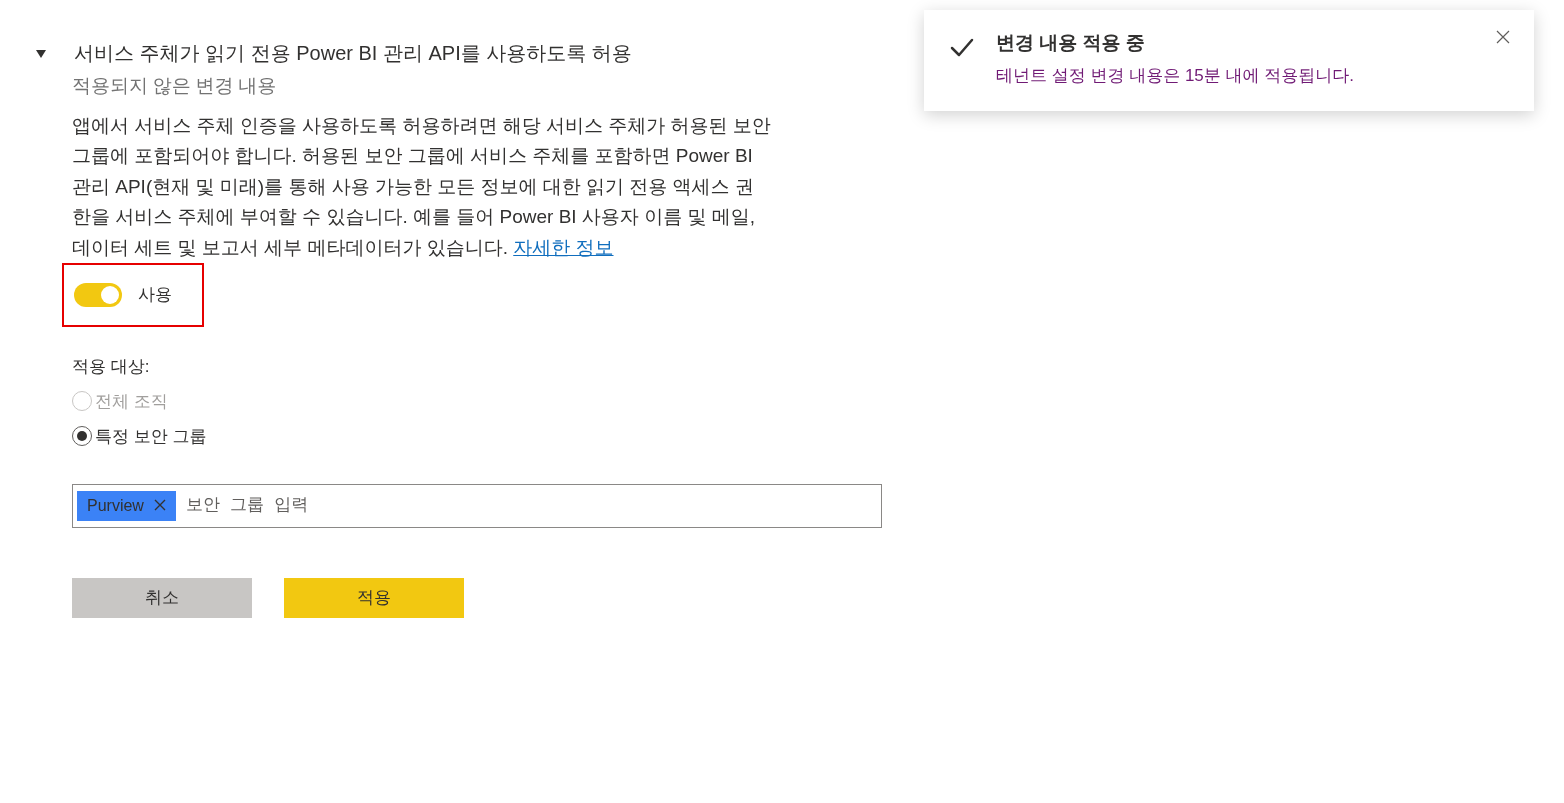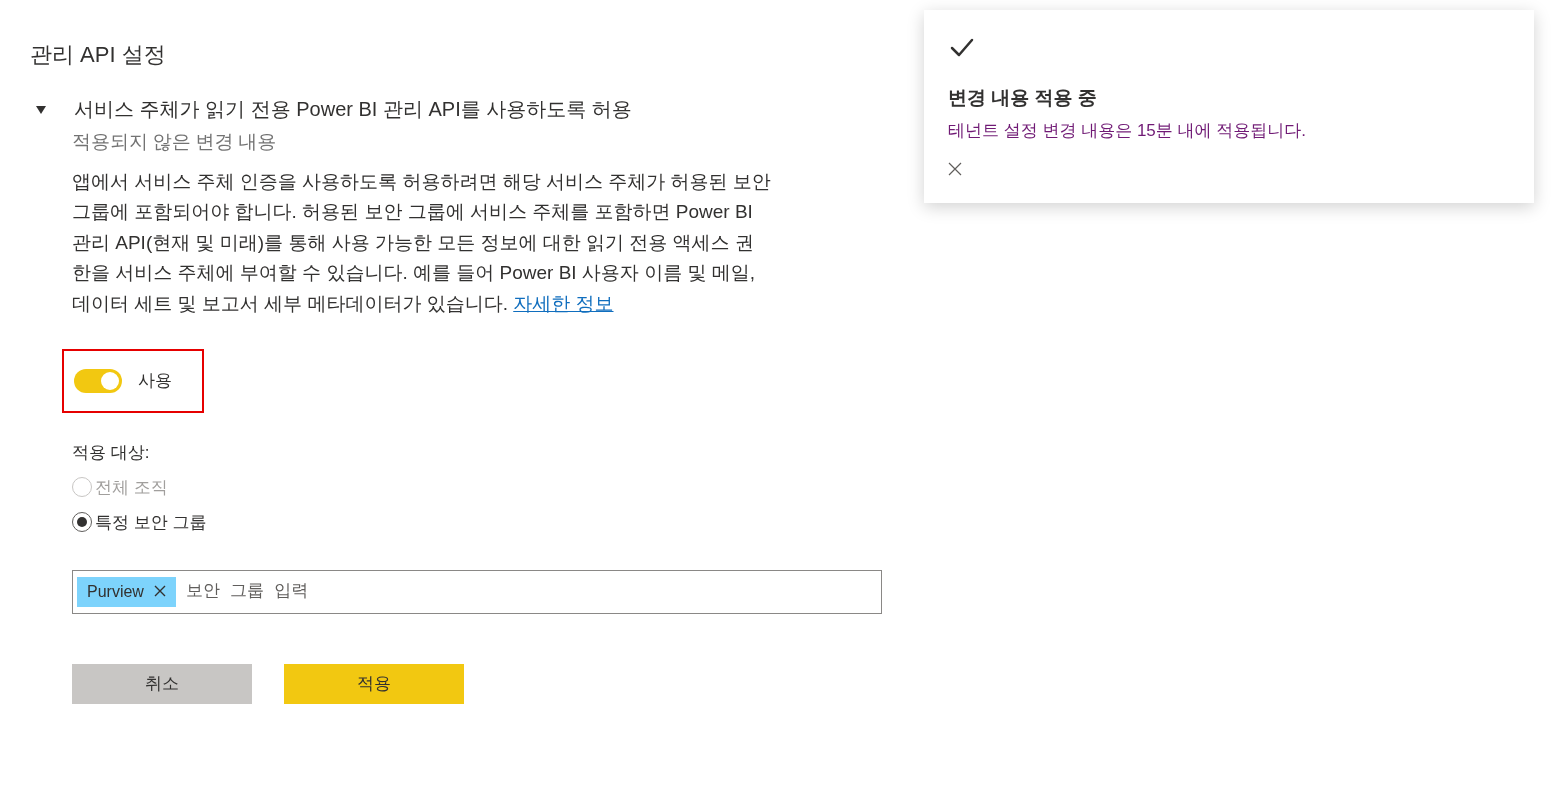--- a/index.html
+++ b/index.html
@@ -61,21 +61,20 @@
   .link {
     color: #106ebe;
     text-decoration: underline;
     cursor: pointer;
   }
   .toggle-box {
     border: 2px solid #e60000;
     display: inline-flex;
     align-items: center;
     padding: 18px 30px 18px 10px;
-    margin-top: 30px;
     margin-left: 26px;
   }
   .toggle {
     width: 48px;
     height: 24px;
     background: #f2c811;
     border-radius: 12px;
     position: relative;
     cursor: pointer;
   }
@@ -130,21 +129,21 @@
     margin-left: 36px;
     width: 810px;
     height: 44px;
     border: 1px solid #8a8886;
     display: flex;
     align-items: center;
     padding: 0 4px;
     background: #fff;
   }
   .sg-chip {
-    background: #7dd3fc;
+    background: #3b82f6;
     display: flex;
     align-items: center;
     gap: 10px;
     padding: 6px 10px;
     font-size: 16px;
   }
   .sg-chip .x {
     cursor: pointer;
     font-size: 16px;
     line-height: 1;
@@ -182,21 +181,20 @@
     position: absolute;
     top: 10px;
     right: 30px;
     width: 610px;
     background: #fff;
     box-shadow: 0 4px 16px rgba(0,0,0,0.18);
     padding: 20px 24px 24px 24px;
     display: flex;
     align-items: flex-start;
     gap: 20px;
-    flex-direction: column;
   }
   .toast .check {
     flex-shrink: 0;
     margin-top: 4px;
   }
   .toast-body { flex: 1; }
   .toast-title {
     font-size: 19px;
     font-weight: 600;
     color: #323130;
@@ -210,21 +208,20 @@
     cursor: pointer;
     font-size: 16px;
     color: #605e5c;
     line-height: 1;
   }
 </style>
 </head>
 <body>
 
 <div class="content">
-  <h2 class="section-title">관리 API 설정</h2>
 
   <div class="setting-block">
     <div class="setting-header">
       <span class="caret">
         <svg width="10" height="10" viewBox="0 0 10 10">
             <polygon points="0,0 10,0 5,8" fill="#323130"></polygon>
           </svg>
       </span>
       <span class="setting-title">서비스 주체가 읽기 전용 Power BI 관리 API를 사용하도록 허용</span>
     </div>

